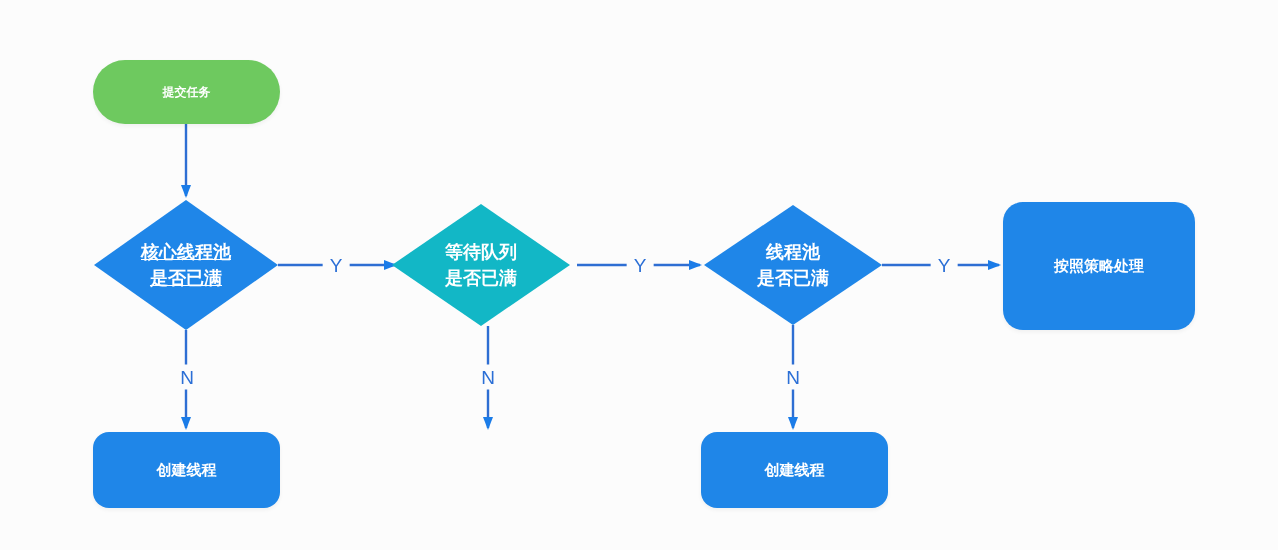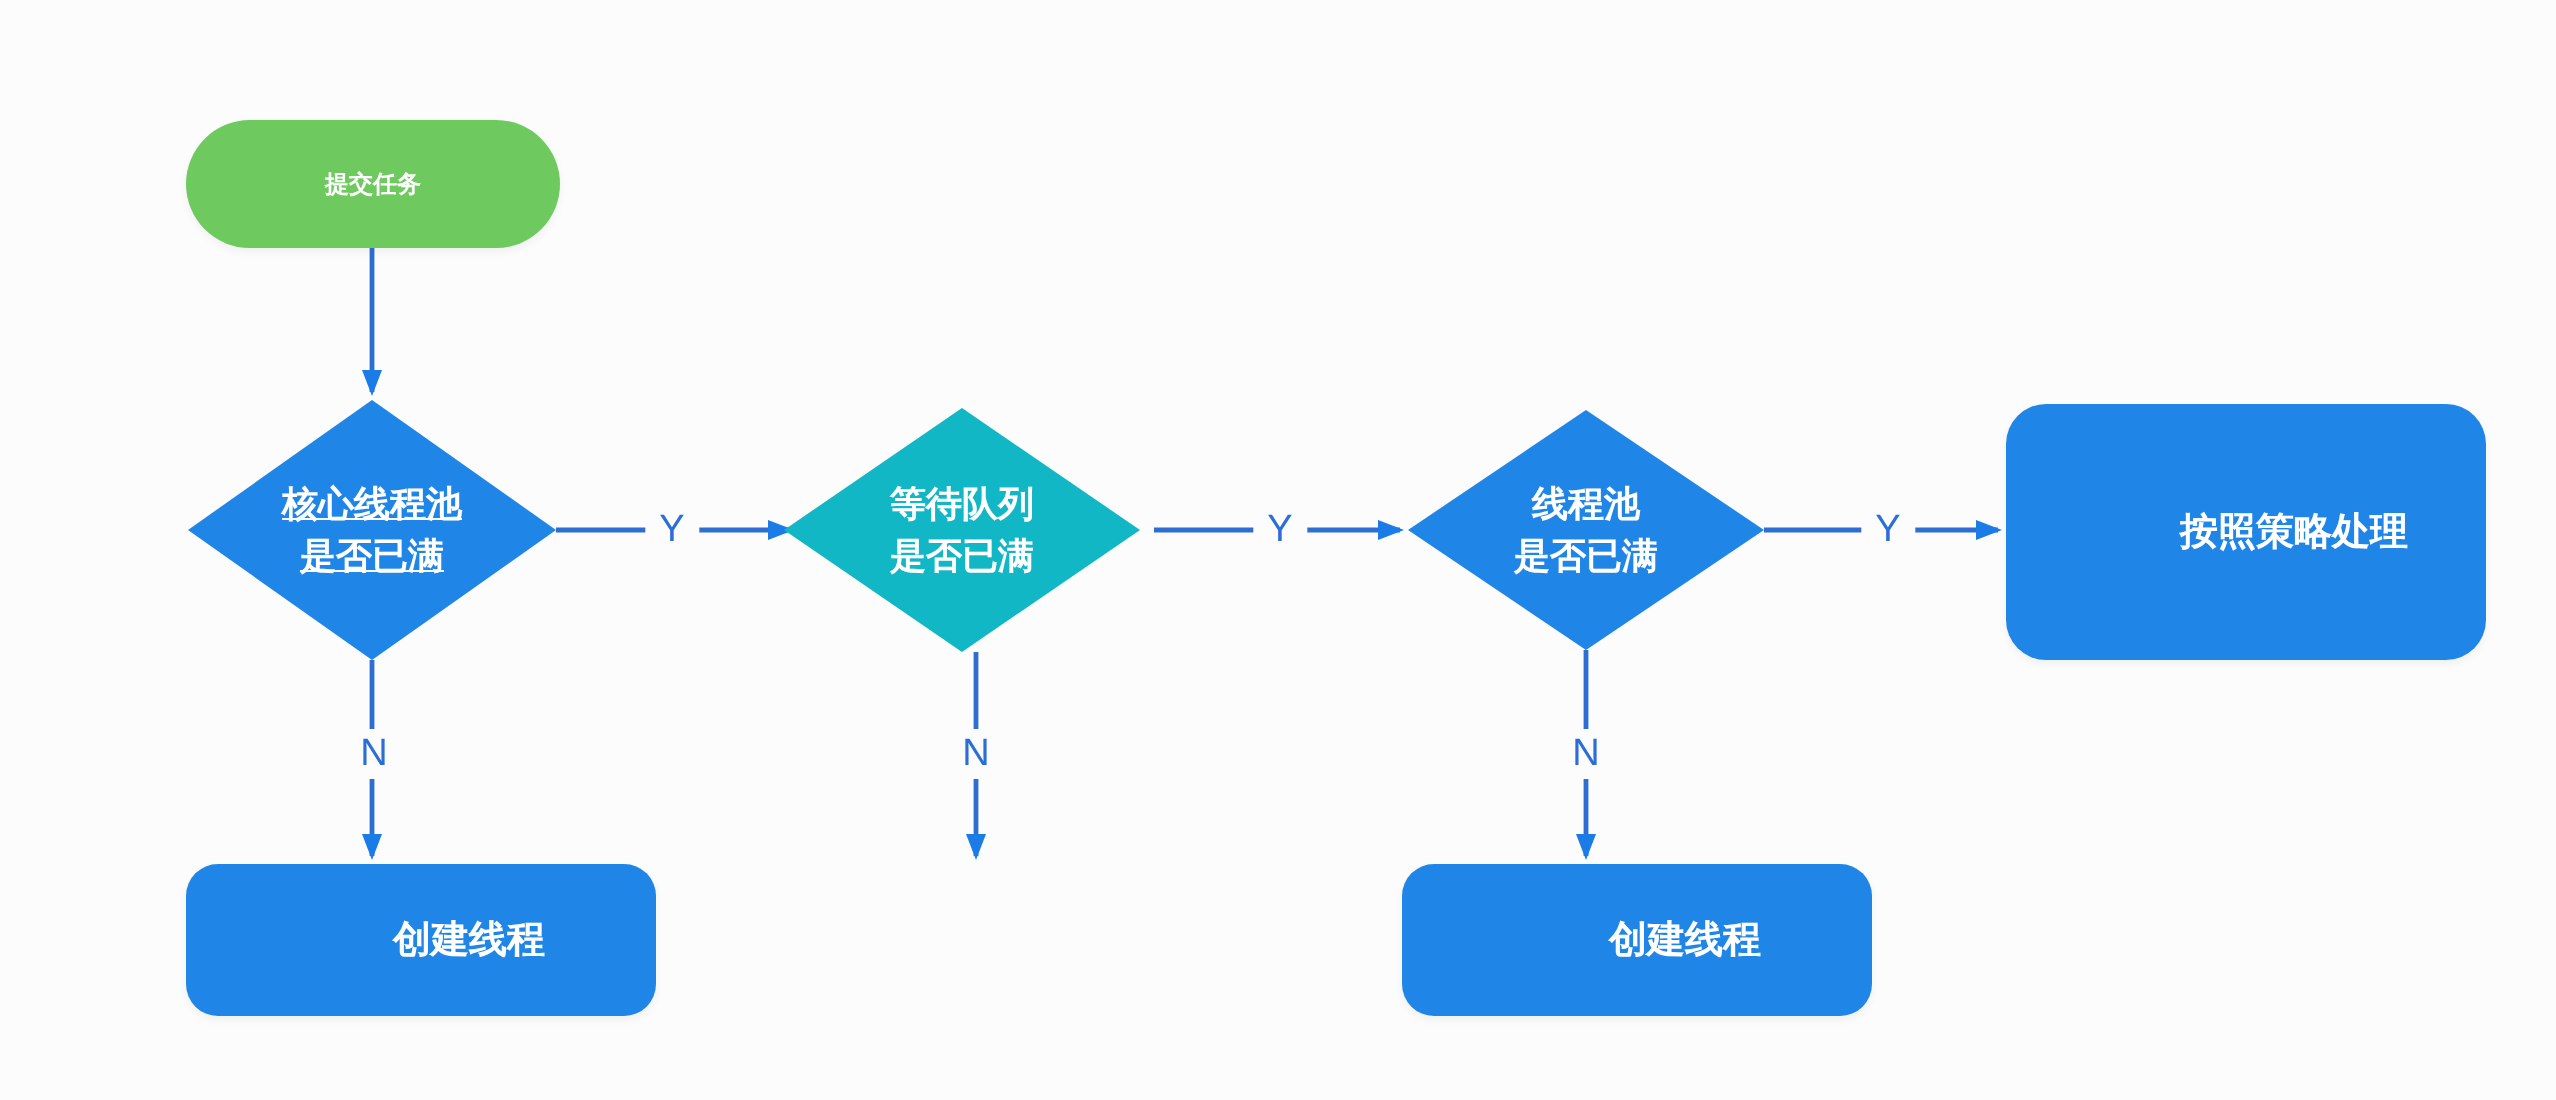--- a/index.html
+++ b/index.html
@@ -25,21 +25,21 @@
     left:93px; top:28px; width:187px; height:64px;
     border-radius:32px; background:var(--green,#6ec95f); font-size:12px;margin-top:32px;
   }
   .diamond{
     clip-path:polygon(50% 0, 100% 50%, 50% 100%, 0 50%);
     box-shadow:none; font-size:18px; line-height:1.45;
   }
   .d1{ left:94px;  top:200px; width:184px; height:130px; background:var(--blue,#1f86e8);text-decoration:underline; }
   .d2{ left:392px; top:204px; width:178px; height:122px; background:var(--teal,#12b7c6);align-items:center; }
   .d3{ left:704px; top:205px; width:178px; height:120px; background:var(--blue,#1f86e8); }
-  .rect{ border-radius:16px; font-size:19px;padding-left:48px; }
+  .rect{ border-radius:16px; font-size:15px; }
   .policy { left:1003px; top:202px; width:192px; height:128px; border-radius:20px; background:var(--blue,#1f86e8); }
   .r1{ left:93px;  top:432px; width:187px; height:76px; background:var(--blue,#1f86e8); }
   .r2{ left:397px; top:432px; width:184px; height:76px; background:var(--teal,#12b7c6); }
   .r3{ left:701px; top:432px; width:187px; height:76px; background:var(--blue,#1f86e8); }
   .edge-label{
     position:absolute; transform:translate(-50%,-50%);
     background:var(--bg,#fcfcfc); color:var(--label,#2b6fd6);
     font-size:19px; line-height:1; padding:3px 7px;
   }
   .yl1{ left:336px; top:265px; }

